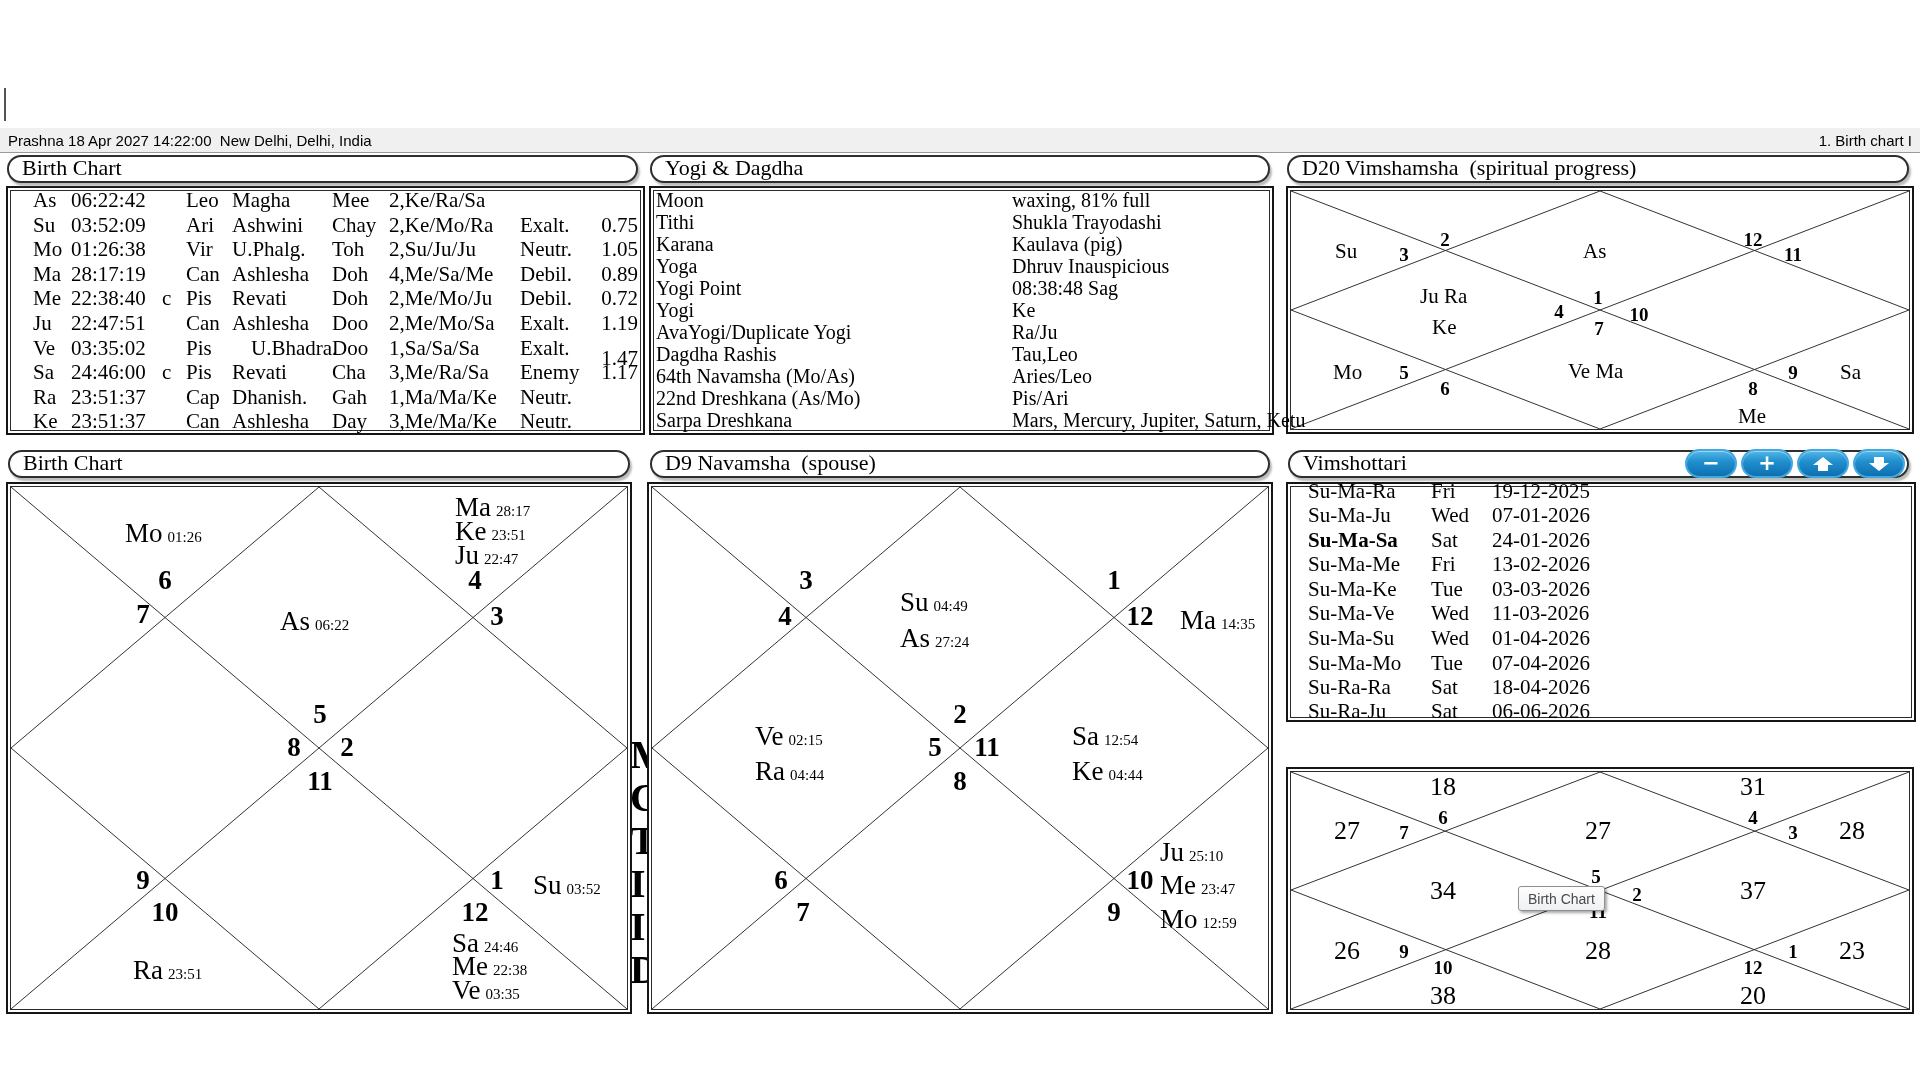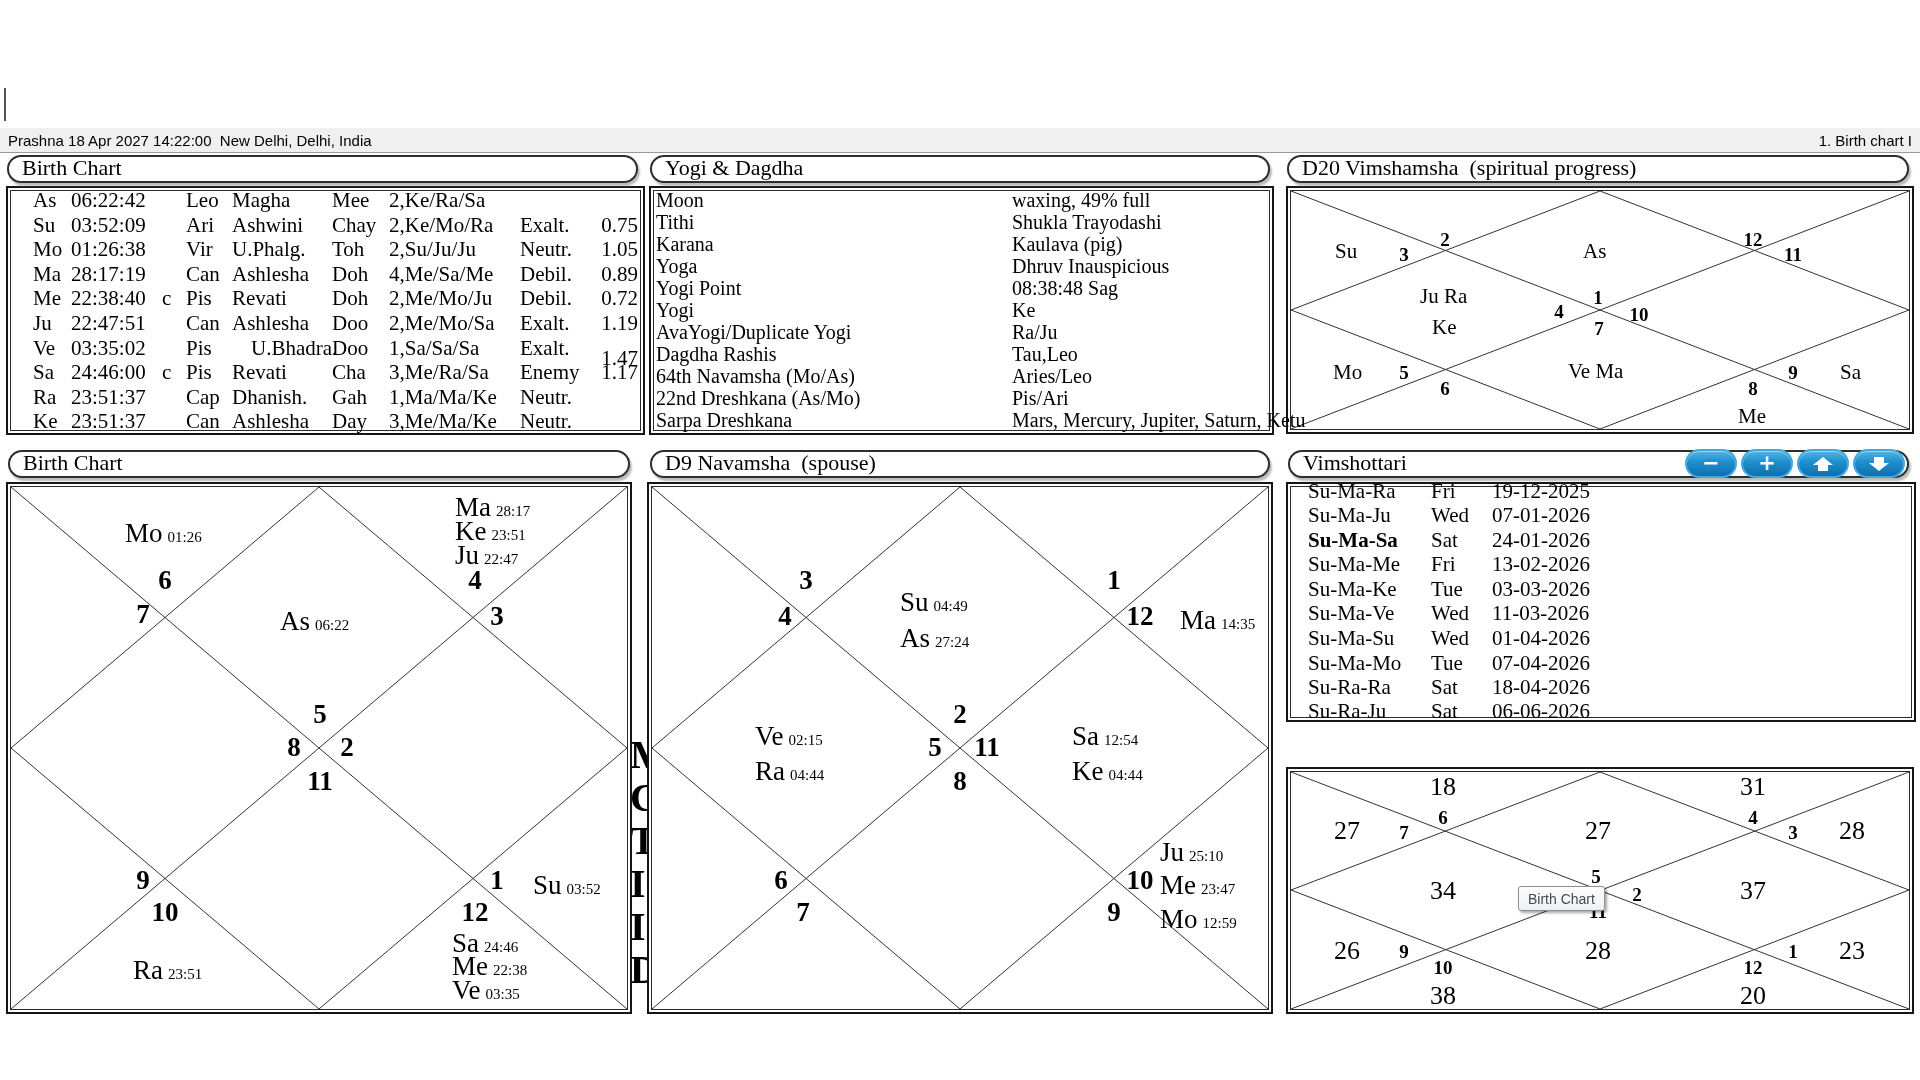--- a/index.html
+++ b/index.html
@@ -153,21 +153,21 @@
   <div class="cell" style="left:332px;top:421px;">Day</div>
   <div class="cell" style="left:389px;top:421px;text-align:center;">3,Me/Ma/Ke</div>
   <div class="cell" style="left:520px;top:421px;">Neutr.</div>
 
   <div class="pill" style="left:650px;top:155px;width:620px;">
     <span class="t">Yogi &amp; Dagdha</span>
   </div>
   <div class="pbox" style="left:649px;top:186px;width:625px;height:249px;"></div>
 
   <div class="ycell" style="left:656px;top:200px;">Moon</div>
-  <div class="ycell" style="left:1012px;top:200px;">waxing, 49% full</div>
+  <div class="ycell" style="left:1012px;top:200px;">waxing, 81% full</div>
   <div class="ycell" style="left:656px;top:222px;">Tithi</div>
   <div class="ycell" style="left:1012px;top:222px;">Shukla Trayodashi</div>
   <div class="ycell" style="left:656px;top:244px;">Karana</div>
   <div class="ycell" style="left:1012px;top:244px;">Kaulava (pig)</div>
   <div class="ycell" style="left:656px;top:266px;">Yoga</div>
   <div class="ycell" style="left:1012px;top:266px;">Dhruv Inauspicious</div>
   <div class="ycell" style="left:656px;top:288px;">Yogi Point</div>
   <div class="ycell" style="left:1012px;top:288px;">08:38:48 Sag</div>
   <div class="ycell" style="left:656px;top:310px;">Yogi</div>
   <div class="ycell" style="left:1012px;top:310px;">Ke</div>

